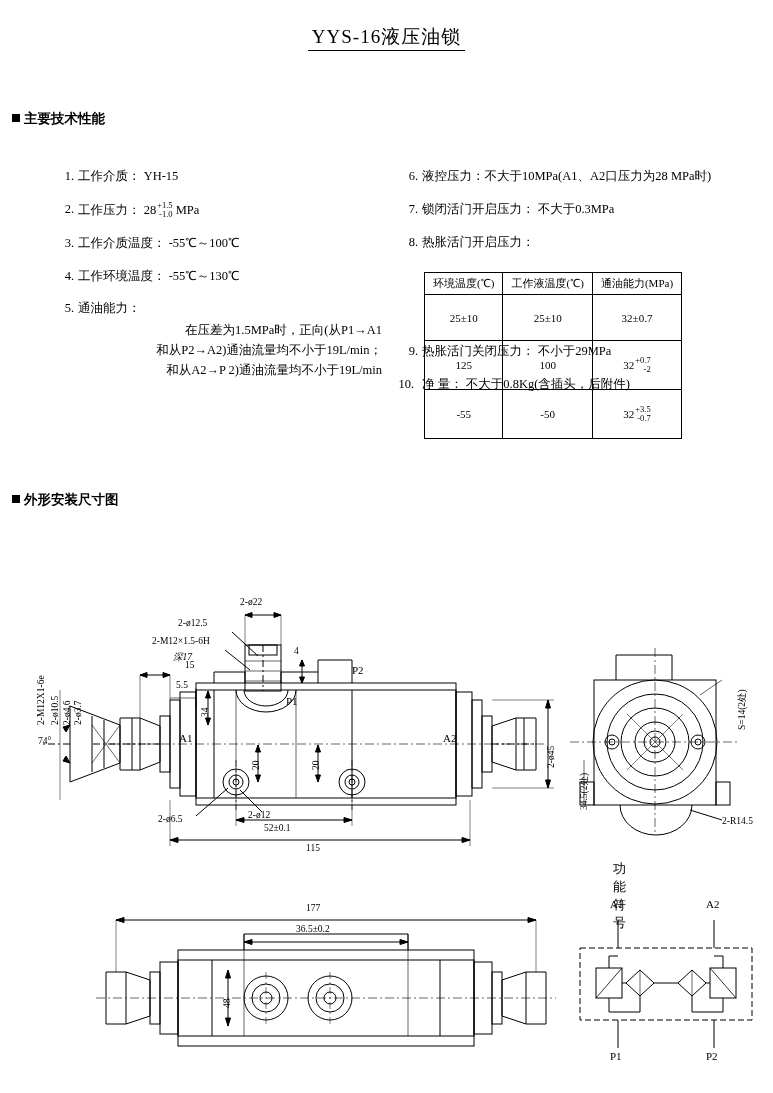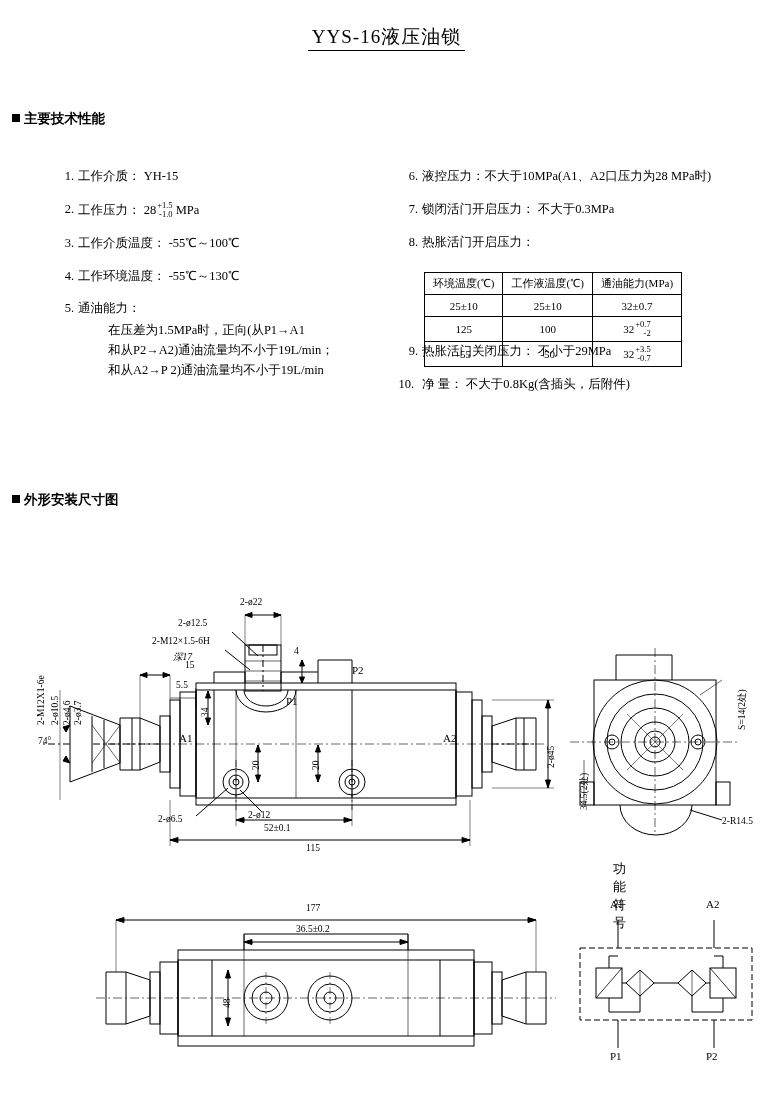--- a/index.html
+++ b/index.html
@@ -73,20 +73,21 @@
     left: 0;
     top: 0;
     width: 22px;
     text-align: right;
   }
   .spec-item .num.wide { width: 22px; left: -4px; }
   .sub-line {
     padding-left: 30px;
     margin-top: 4px;
     line-height: 1.5;
+    text-align: right;
   }
   .sub-line.tight { margin-top: 1px; }
 
   
   .frac {
     display: inline-block;
     vertical-align: -0.35em;
     font-size: 8.5px;
     line-height: 1.05;
     text-align: left;
@@ -99,21 +100,21 @@
   .temp-table {
     position: absolute;
     top: 272px;
     left: 424px;
     border-collapse: collapse;
     font-size: 11px;
     font-family: "Liberation Serif", serif;
   }
   .temp-table td, .temp-table th {
     border: 1px solid #000;
-    padding: 3px 6px;
+    padding: 15px 6px;
     text-align: center;
     font-weight: normal;
     height: 15px;
   }
   .temp-table th { padding: 3px 8px; }
 
   
   .drawing {
     position: absolute;
     top: 520px;

